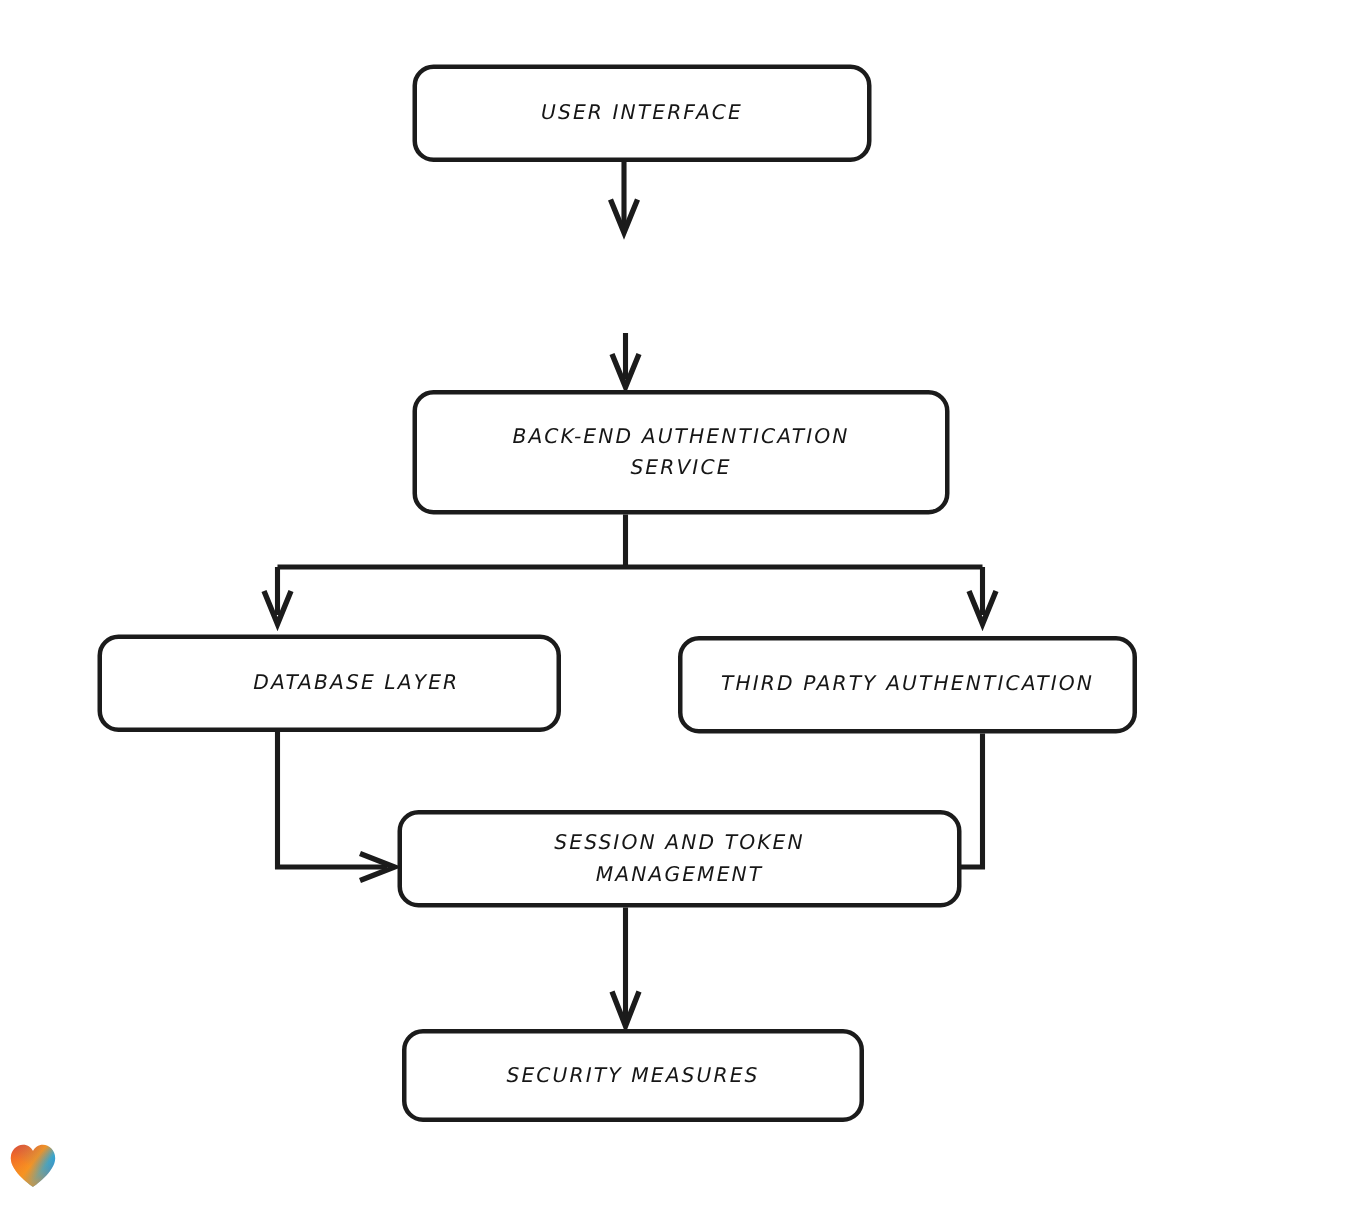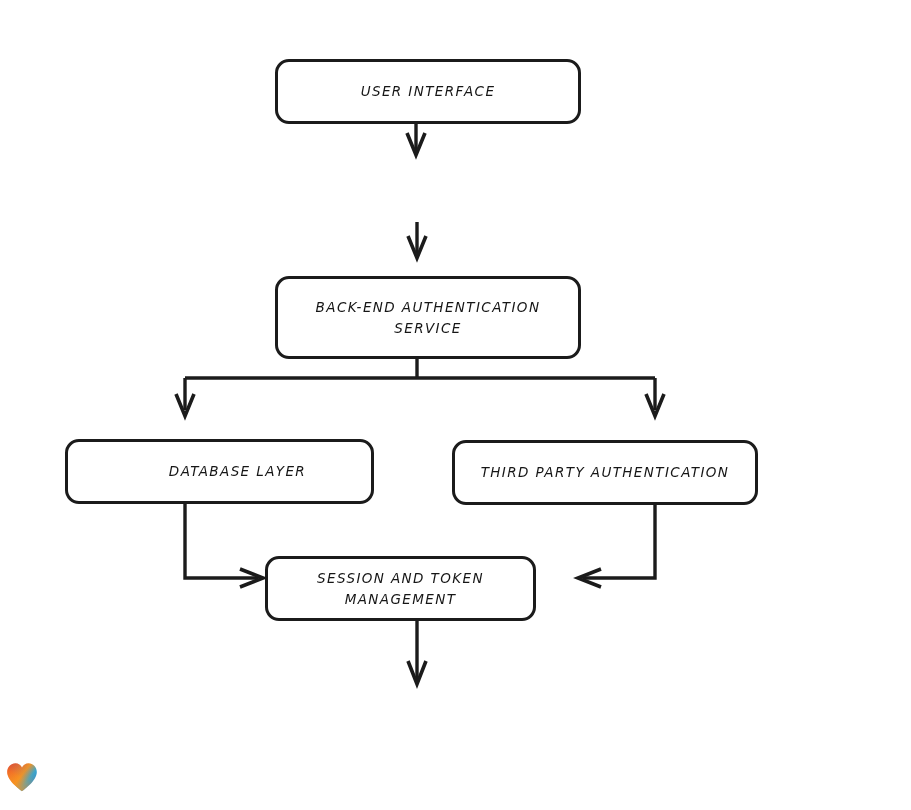--- a/index.html
+++ b/index.html
@@ -29,21 +29,20 @@
     position: absolute;
     box-sizing: border-box;
     background: #ffffff;
     border: 3.5px solid #1b1b1b;
     border-radius: 14px;
     display: flex;
     align-items: center;
     justify-content: center;
     text-align: center;
     z-index: 2;
-    margin-top: 16px;
   }
   .node-label {
     font-family: "DejaVu Sans", sans-serif;
     font-size: 13.5px;
     font-style: italic;
     font-weight: 500;
     letter-spacing: 1.4px;
     color: #161616;
     line-height: 1.55;
     white-space: pre-line;
@@ -92,38 +91,41 @@
       <line x1="417" y1="605" x2="417" y2="680"></line>
       <polyline points="408,661 417,684 426,661" stroke-width="3.6"></polyline>
     </g>
   </svg>
 
   <div class="node-box" style="left:275px; top:43px; width:306px; height:65px;">
     <span class="node-label">User Interface</span>
   </div>
 
 
-  <div class="node-box" style="left:275px; top:260px; width:306px; height:83px;">
+  <div class="node-box" style="left:275px; top:260px; width:358px; height:83px;">
     <span class="node-label">Back-End Authentication
 Service</span>
   </div>
 
   <div class="node-box" style="left:65px; top:423px; width:309px; height:65px;padding-left:36px;">
     <span class="node-label">Database Layer</span>
   </div>
 
   <div class="node-box" style="left:452px; top:424px; width:306px; height:65px;text-align:center;">
     <span class="node-label">Third Party Authentication</span>
   </div>
 
-  <div class="node-box" style="left:265px; top:540px; width:271px; height:65px;">
+  <div class="node-box" style="left:265px; top:540px; width:376px; height:65px;">
     <span class="node-label">Session and Token
 Management</span>
   </div>
 
+  <div class="node-box" style="left:268px; top:686px; width:308px; height:62px;">
+    <span class="node-label">Security Measures</span>
+  </div>
 
   <div class="heart-wrap">
     <svg viewBox="0 0 32 30" width="32" height="30" xmlns="http://www.w3.org/2000/svg">
       <defs>
         <linearGradient id="heartGrad" x1="0" y1="0" x2="1" y2="0.75">
           <stop offset="0%" stop-color="#e8342a"></stop>
           <stop offset="28%" stop-color="#f0662a"></stop>
           <stop offset="52%" stop-color="#f79321"></stop>
           <stop offset="74%" stop-color="#38a8cf"></stop>
           <stop offset="100%" stop-color="#1f86dd"></stop>

